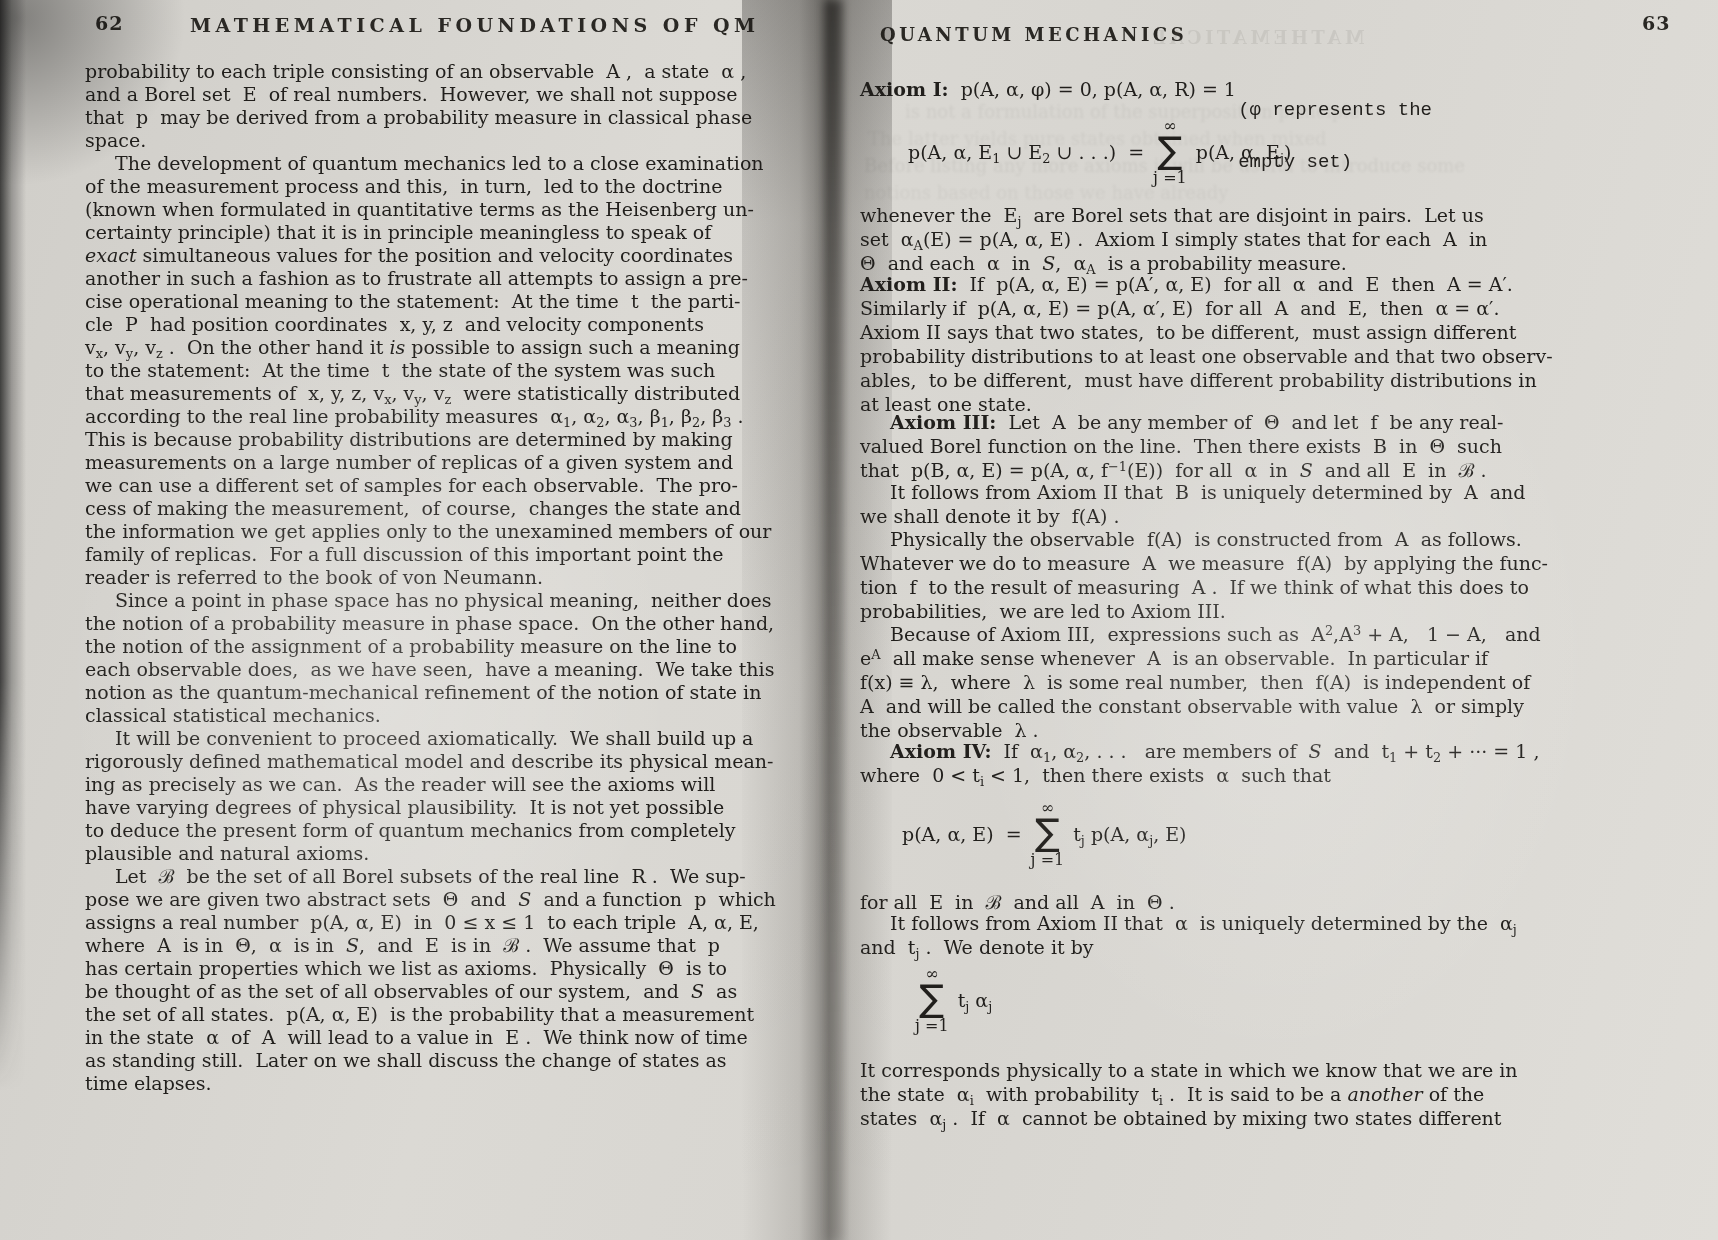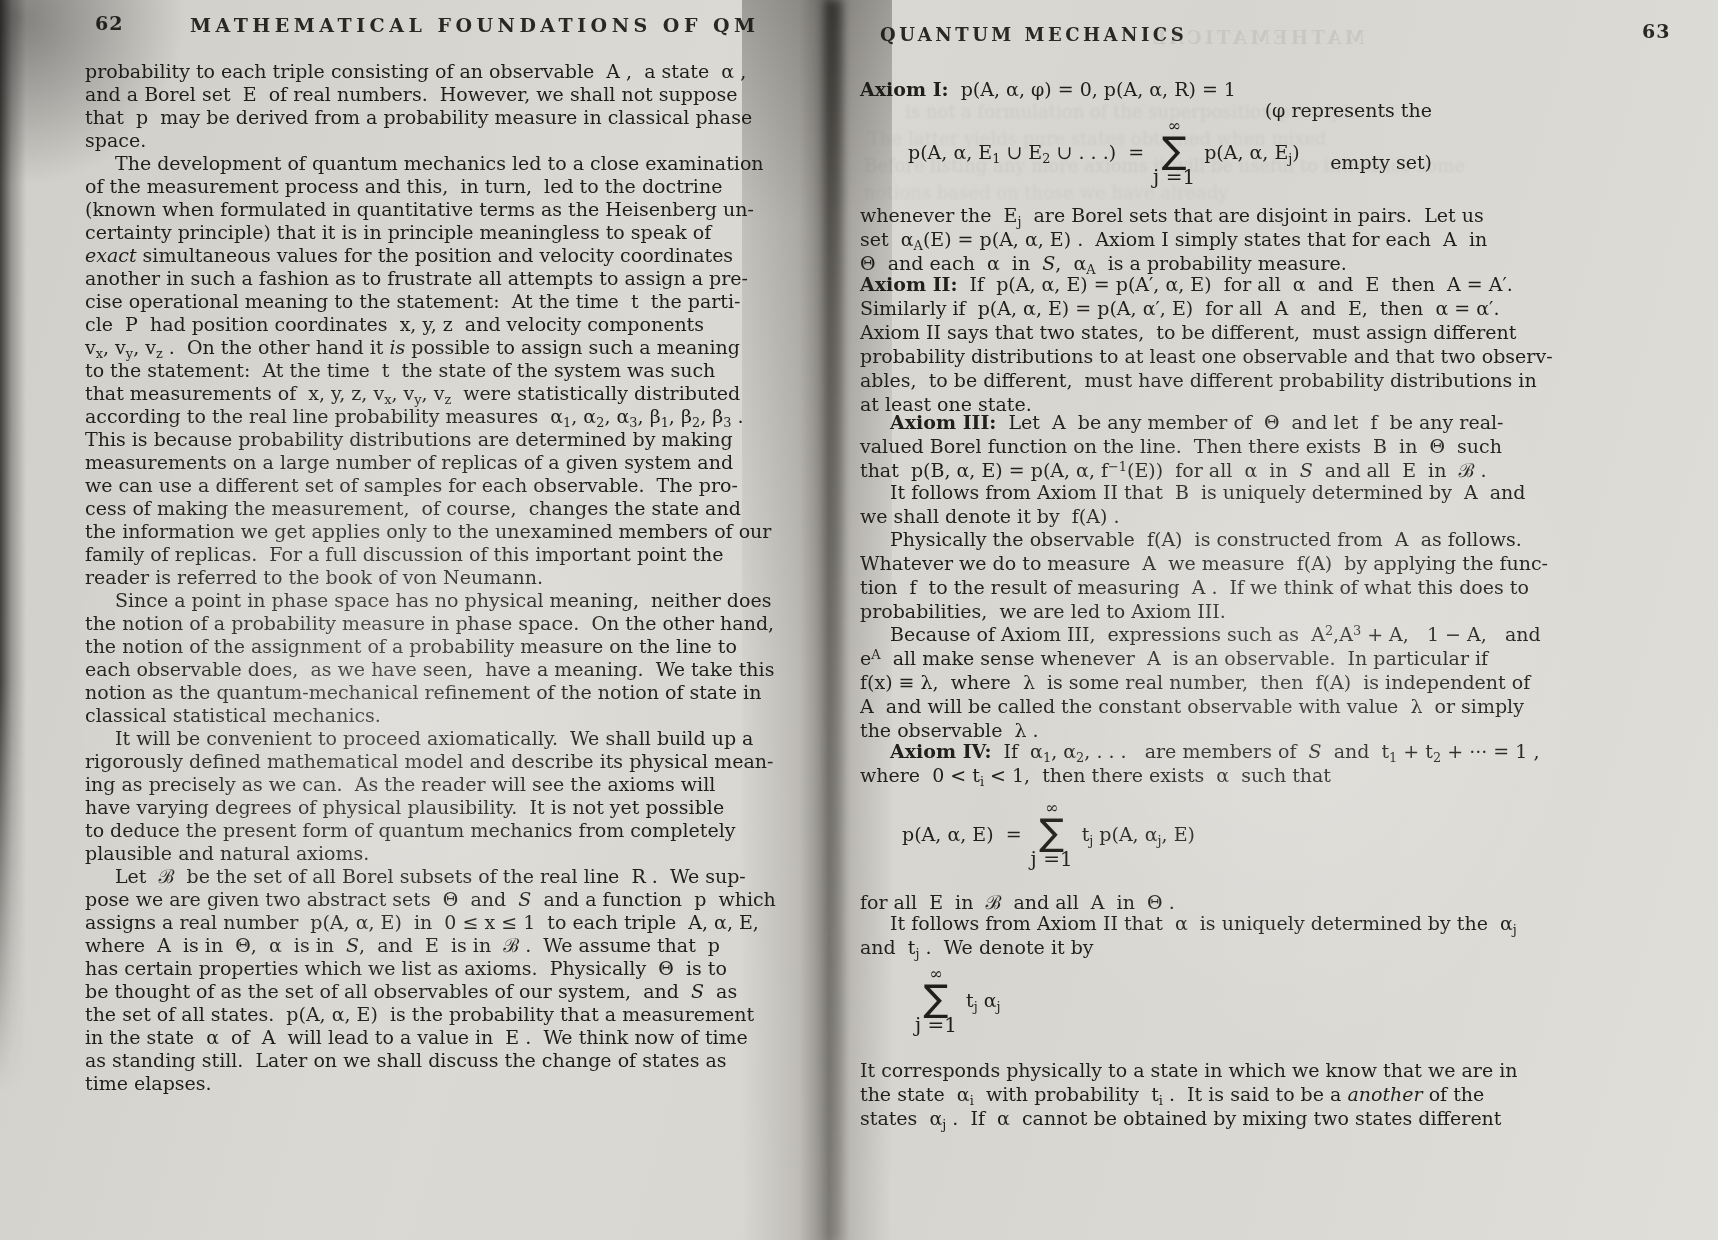--- a/index.html
+++ b/index.html
@@ -23,28 +23,28 @@
   #right-col .para{position:absolute;left:0;width:100%;}
   .line{white-space:pre;}
   .para.indent .line:first-child{padding-left:30px;}
   sub{font-size:0.68em;vertical-align:-0.28em;line-height:0;}
   sup{font-size:0.68em;vertical-align:0.45em;line-height:0;}
   i{font-style:italic;}
   b{font-weight:700;}
   
   #axiom1-row{position:absolute;top:77px;left:0;width:100%;}
   #axiom1-formula{white-space:pre;}
-  #axiom1-note{position:absolute;right:100px;top:-6px;text-align:right;line-height:26px;white-space:pre;}
+  #axiom1-note{position:absolute;right:100px;top:-6px;text-align:left;line-height:26px;white-space:pre;font-family:Liberation Mono, monospace;}
   
   .display{position:absolute;display:flex;align-items:center;gap:9px;}
   .fpart{white-space:pre;}
   .sumstack{display:inline-flex;flex-direction:column;align-items:center;line-height:1;}
   .sum-top{font-size:16px;line-height:15px;}
   .sum-sig{font-size:37px;line-height:36px;font-family:"DejaVu Sans","Liberation Sans",sans-serif;font-weight:400;}
-  .sum-bot{font-size:20px;line-height:17px;white-space:pre;}
+  .sum-bot{font-size:16px;line-height:17px;white-space:pre;}
   #display1{top:118px;left:48px;}
   #display2{top:800px;left:42px;}
   #display3{top:966px;left:55px;}
   
   .ghost{position:absolute;color:#6e6c66;filter:blur(1px);white-space:pre;pointer-events:none;}
   .ghost.mirror{transform:scaleX(-1);}
   #ghost-head{left:1150px;top:26px;font-size:18px;letter-spacing:3.5px;font-weight:700;opacity:0.13;filter:blur(0.6px);}
   #ghost-l1{left:905px;top:100px;font-size:18px;opacity:0.10;}
   #ghost-l2{left:868px;top:127px;font-size:18px;opacity:0.09;}
   #ghost-l3{left:864px;top:154px;font-size:18px;opacity:0.11;}
@@ -131,21 +131,21 @@
         <div class="line">has certain properties which we list as axioms.  Physically  Θ  is to</div>
         <div class="line">be thought of as the set of all observables of our system,  and  <i>S</i>  as</div>
         <div class="line">the set of all states.  p(A, α, E)  is the probability that a measurement</div>
         <div class="line">in the state  α  of  A  will lead to a value in  E .  We think now of time</div>
         <div class="line">as standing still.  Later on we shall discuss the change of states as</div>
         <div class="line">time elapses.</div>
       </div>
   </div>
 
   <div class="running-head" id="rp-head">QUANTUM MECHANICS</div>
-  <div class="pagenum" id="rp-num" style="left:1642px;top:20px;">63</div>
+  <div class="pagenum" id="rp-num" style="left:1642px;top:12px;">63</div>
 
   <div class="col" id="right-col">
 
     <div class="ghost mirror" id="ghost-head" style="position:absolute;left:290px;top:26px;">MATHEMATICAL</div>
     <div class="ghost" id="ghost-l1" style="left:45px;">is not a formulation of the superposition principle</div>
     <div class="ghost" id="ghost-l2" style="left:8px;">The latter yields pure states obtained when mixed</div>
     <div class="ghost" id="ghost-l3" style="left:4px;">Before listing any more axioms it will be useful to introduce some</div>
     <div class="ghost" id="ghost-l4" style="left:4px;">notions based on those we have already</div>
 
     <div id="axiom1-row">

